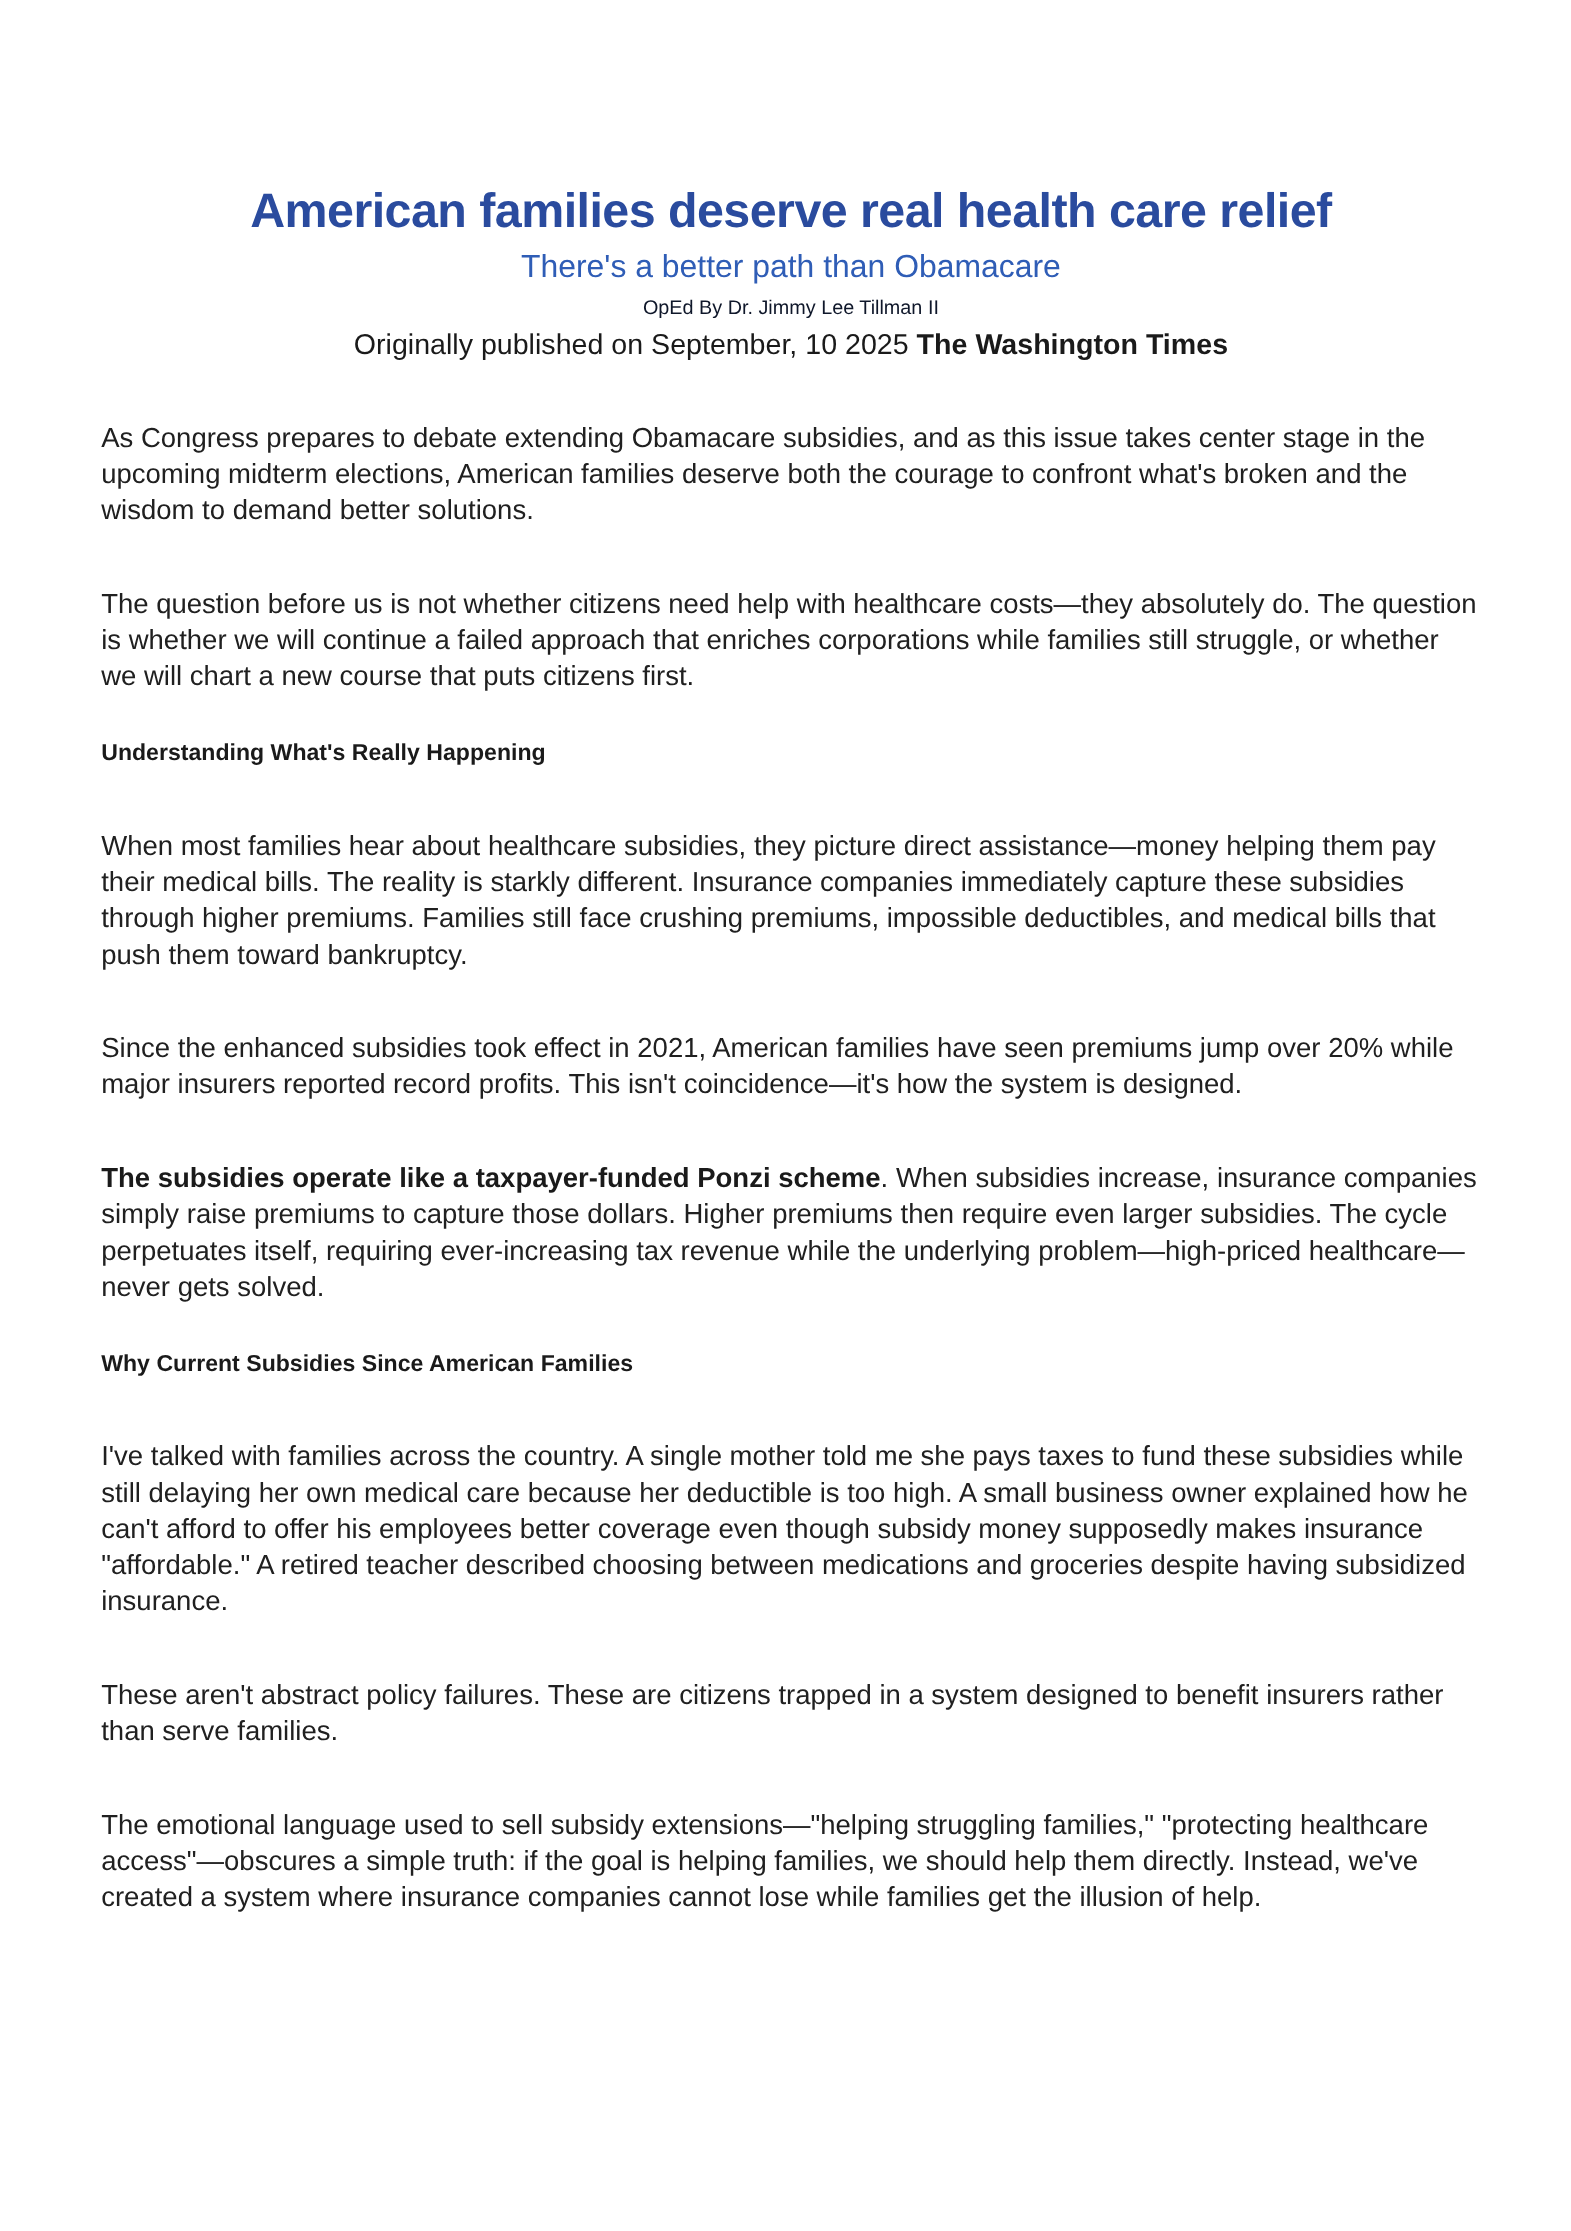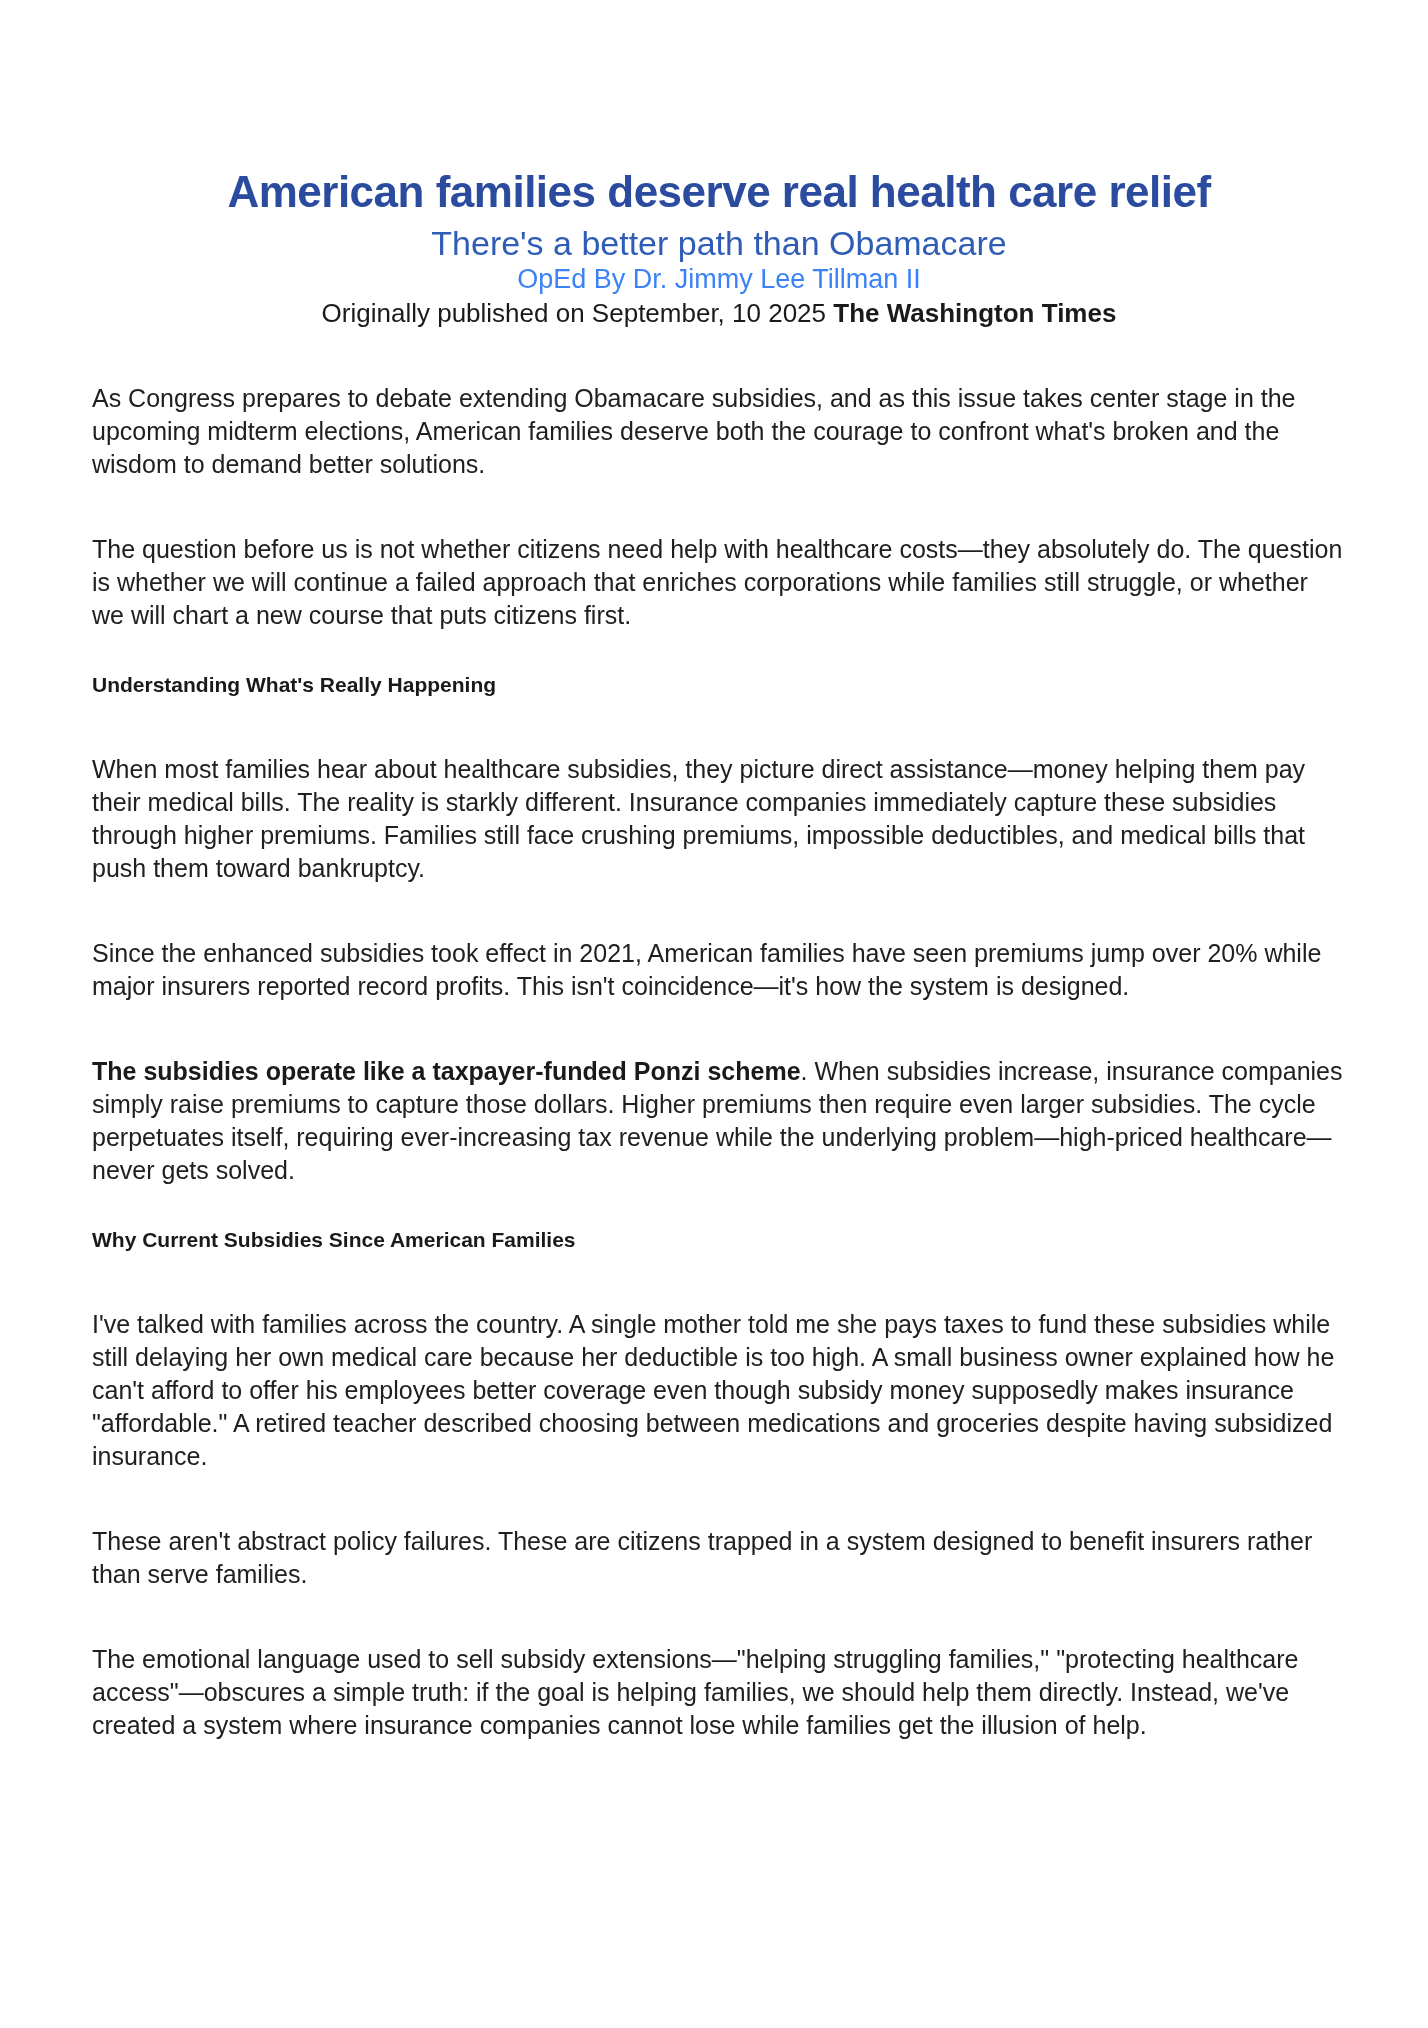--- a/index.html
+++ b/index.html
@@ -28,31 +28,31 @@
   .doc-title {
     margin: 0;
     font-size: 44px;
     line-height: 52px;
     font-weight: 700;
     color: #2a4b9e;
     letter-spacing: -0.5px;
   }
   .doc-subtitle {
     margin: 6px 0 0 0;
-    font-size: 34px;
+    font-size: 29px;
     line-height: 38px;
     font-weight: 400;
     color: #2f5db6;
   }
   .doc-byline {
     margin: 0;
-    font-size: 27px;
+    font-size: 18px;
     line-height: 34px;
     font-weight: 400;
-    color: #3b82f6;
+    color: #0f172a;
   }
   .doc-publine {
     margin: 0;
     font-size: 26px;
     line-height: 34px;
     color: #1a1a1a;
   }
   .doc-publine strong {
     font-weight: 700;
   }

